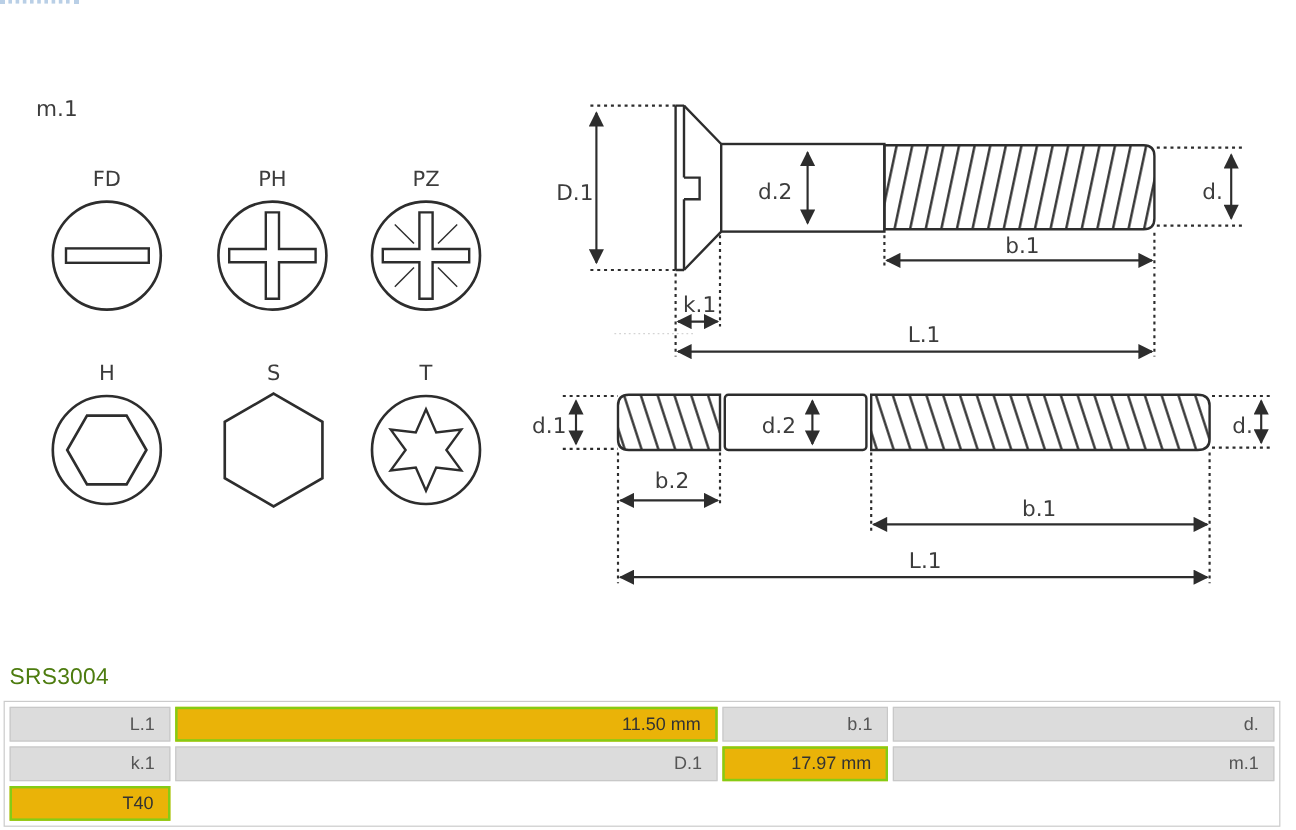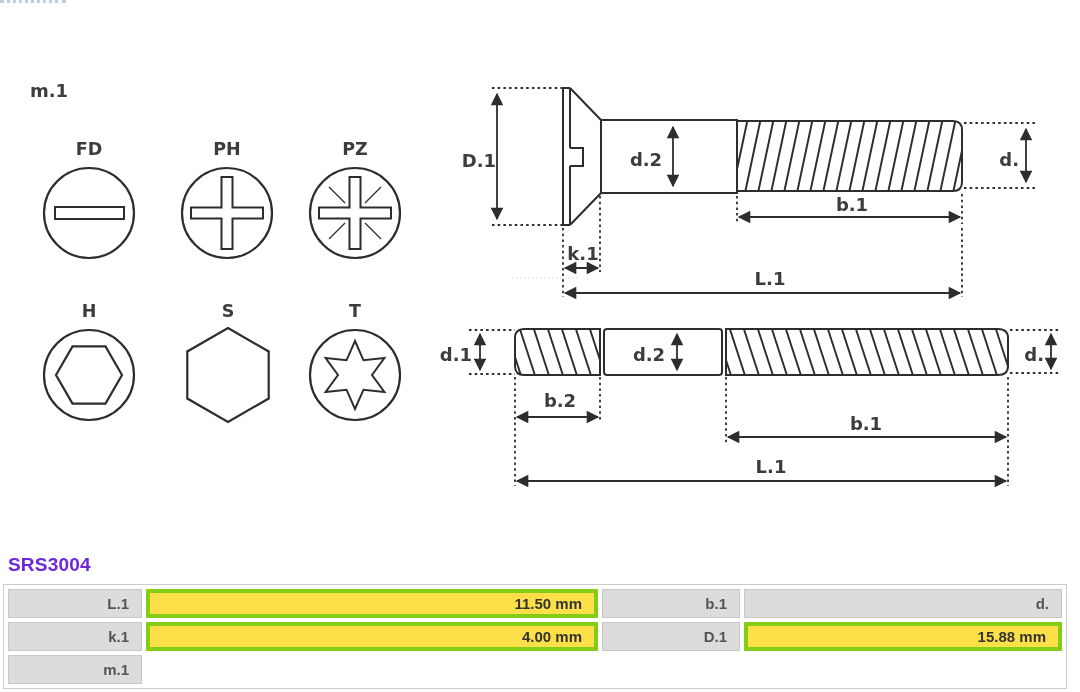--- a/index.html
+++ b/index.html
@@ -1,57 +1,56 @@
 <!DOCTYPE html>
 <html><head>
 <meta charset="utf-8">
 <style>
   html,body{margin:0;padding:0;background:#ffffff;}
   #stage{
     position:relative;width:1080px;height:692px;background:#ffffff;overflow:hidden;
     font-family:"Liberation Sans", sans-serif;
-    font-weight:bold;
   }
   
   #top-artifact{
     position:absolute;left:0;top:0;width:66px;height:0;
     border-top:3px dotted #b9cfe6;
   }
   
   #drawing{position:absolute;left:0;top:0;}
   #drawing text{
     font-family:"DejaVu Sans", sans-serif;
     fill:#3c3c3c;
   }
   .dimtext{font-size:18px;}
   .headtext{font-size:17.5px;}
   
   #part-number{
     position:absolute;left:8px;top:554px;
-    font-size:19px;color:#6d28d9;letter-spacing:0.2px;
+    font-size:19px;color:#4d7c0f;letter-spacing:0.2px;
   }
   
   #spec-table{
     position:absolute;left:3px;top:584px;width:1064px;
     background:#ffffff;border:1px solid #cbcbcb;
     display:grid;
     grid-template-columns:134px 452px 138px 1fr;
     grid-auto-rows:29px;
     gap:4px;padding:4px;box-sizing:border-box;
     font-size:15px;
   }
   .cell{
     display:flex;align-items:center;justify-content:flex-end;
     padding:0 12px;box-sizing:border-box;white-space:nowrap;
   }
   .cell.label{
     background:#dcdcdc;border:1px solid #c8c8c8;color:#555555;
   }
   .cell.value{
-    background:#fde047;border:4px solid #84cc16;color:#333333;
+    background:#eab308;border:2px solid #84cc16;color:#333333;
   }
 </style>
 </head>
 <body>
 
 <div id="stage">
 
   <div id="top-artifact"></div>
 
   <svg id="drawing" width="1080" height="545" viewBox="0 0 1080 545">
@@ -187,20 +186,20 @@
   <div id="part-number">SRS3004</div>
 
   <div id="spec-table">
 
     <div class="cell label">L.1</div>
     <div class="cell value">11.50 mm</div>
     <div class="cell label">b.1</div>
 
     <div class="cell label">d.</div>
     <div class="cell label">k.1</div>
-    <div class="cell value">4.00 mm</div>
 
     <div class="cell label">D.1</div>
-    <div class="cell value">15.88 mm</div>
+    <div class="cell value">17.97 mm</div>
     <div class="cell label">m.1</div>
+    <div class="cell value">T40</div>
   </div>
 
 </div>
 
 </body></html>

